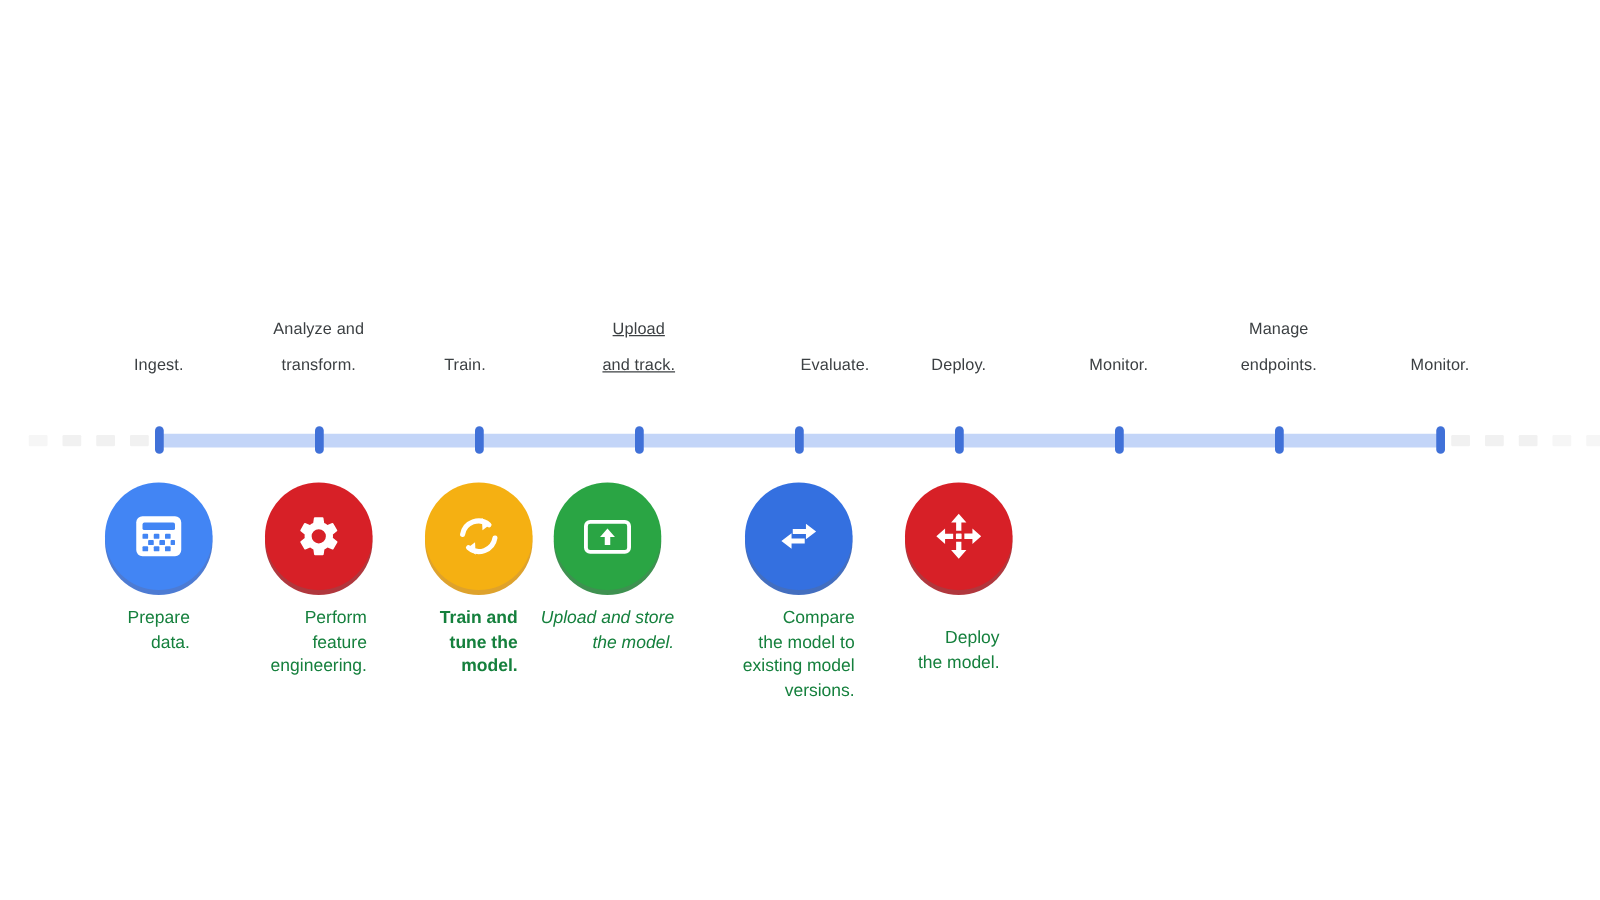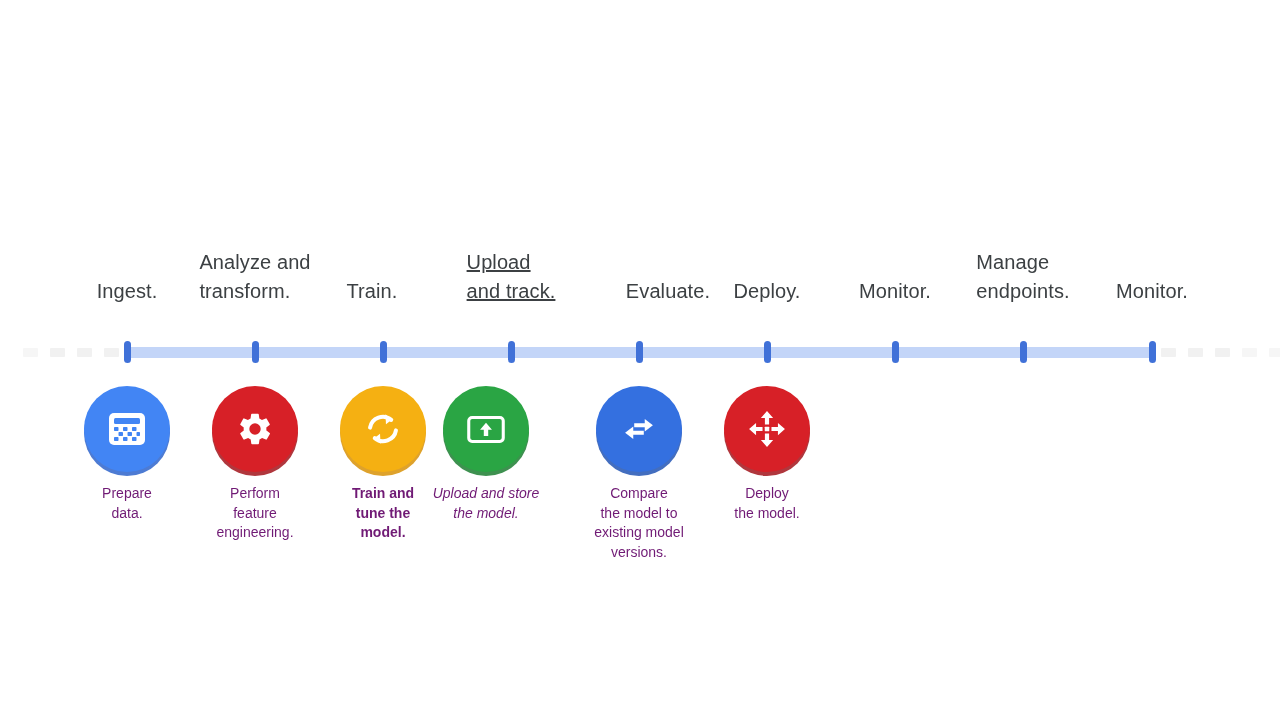--- a/index.html
+++ b/index.html
@@ -69,22 +69,22 @@
   .top-labels {
     position: absolute;
     left: 0;
     top: 246px;
     width: 1280px;
     height: 60px;
   }
   .top-label {
     position: absolute;
     bottom: 0;
-    text-align: left;
-    font-size: 20px;
+    text-align: center;
+    font-size: 13px;
     line-height: 29px;
     color: #3c4043;
     white-space: pre-line;
     transform: translateX(-50%);
     letter-spacing: 0.1px;
   }
 
   
   .nodes {
     position: absolute;
@@ -125,24 +125,24 @@
     height: 86px;
     border-radius: 50%;
     display: flex;
     align-items: center;
     justify-content: center;
   }
   .circle svg { display: block; }
 
   .node-caption {
     margin-top: 12px;
-    text-align: center;
+    text-align: right;
     font-size: 14px;
     line-height: 19.5px;
-    color: #701a75;
+    color: #15803d;
     white-space: pre-line;
   }
 </style>
 </head>
 <body>
 
 <div id="canvas">
 
   <div class="top-labels">
       <div class="top-label" style="left: 127px;">Ingest.</div>
@@ -270,21 +270,21 @@
         <path d="M18 21.5v4.4h11v4.2H18v4.4L9.5 28z"></path>
       </svg>
             </span>
           </div>
         </div>
         <div class="node-caption">Compare
 the model to
 existing model
 versions.</div>
       </div>
-      <div class="node" style="left: 767px;">
+      <div class="node" style="left: 767px; gap: 16px;">
         <div class="circle-wrap">
           <div class="shadow-blob" style="background: rgb(163, 21, 28);"></div>
           <div class="circle" style="background: rgb(215, 32, 39);">
             <span>
               <svg width="42" height="42" viewBox="0 0 48 48" fill="#fff">
         <path d="M24 3.5l7 8h-4.6v7.4h-4.8V11.5H17z"></path>
         <path d="M24 44.5l-7-8h4.6v-7.4h4.8v7.4H31z"></path>
         <path d="M3.5 24l8-7v4.6h7.4v4.8H11.5V31z"></path>
         <path d="M44.5 24l-8 7v-4.6h-7.4v-4.8h7.4V17z"></path>
         <rect x="21.4" y="21.4" width="5.2" height="5.2" rx="0.6"></rect>

